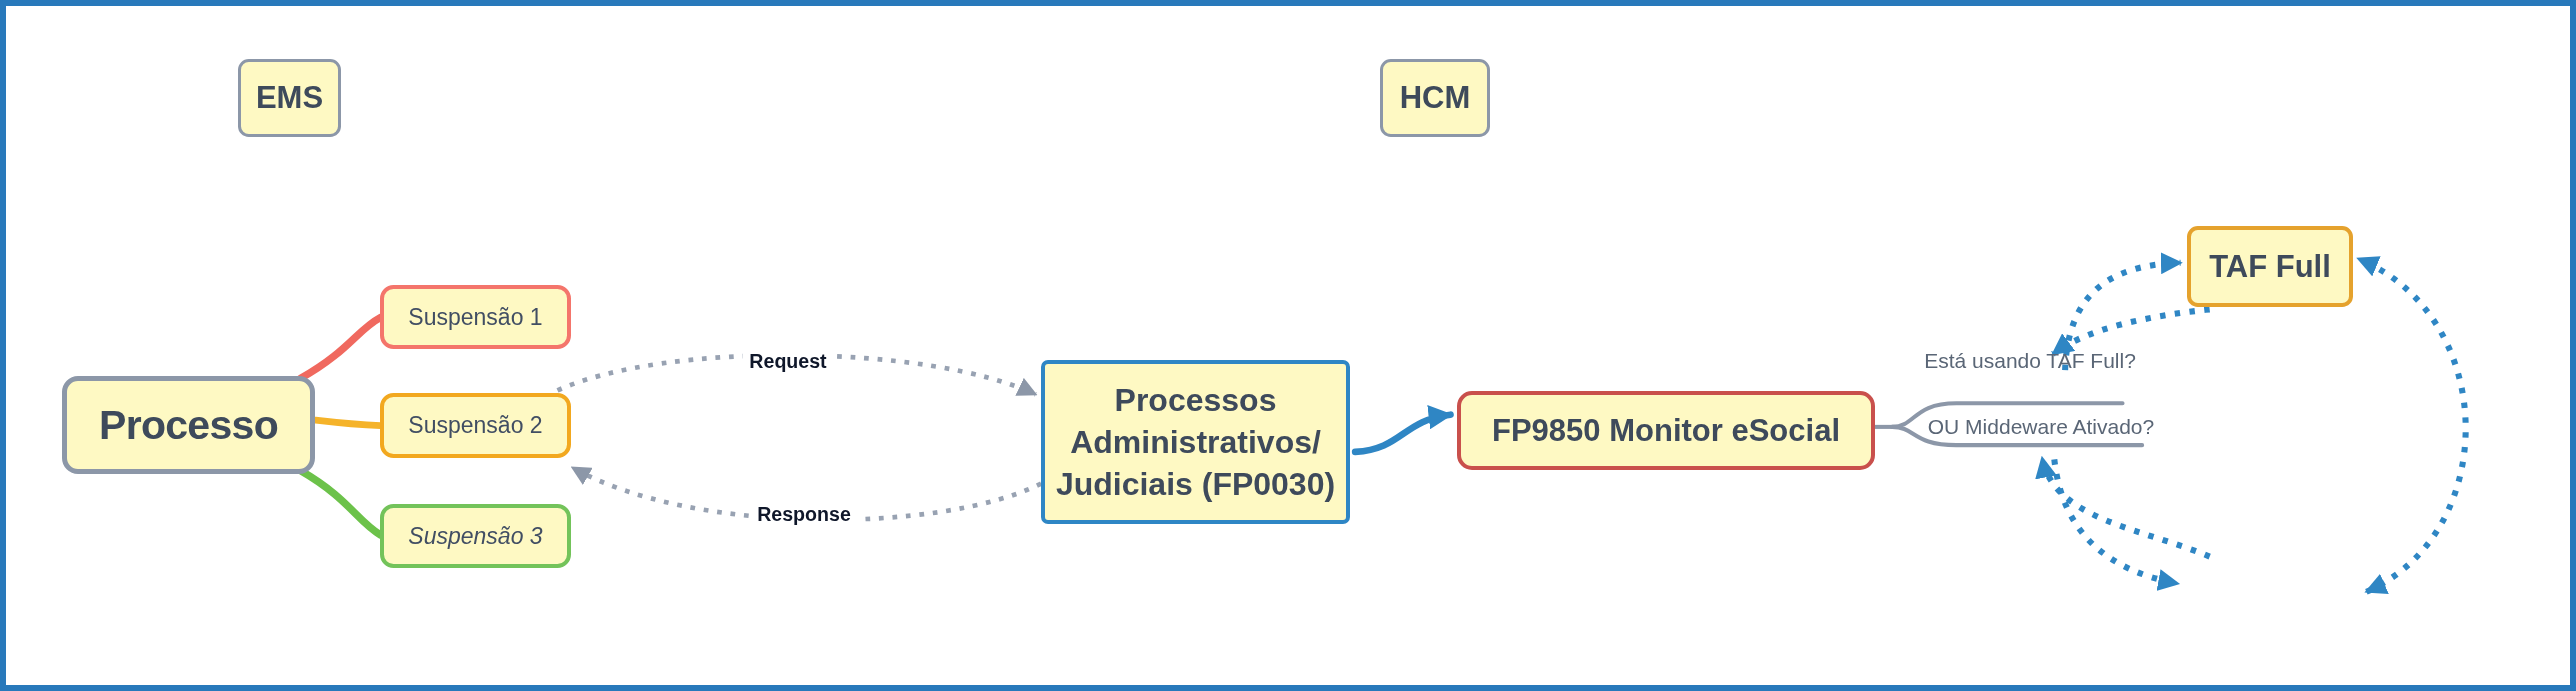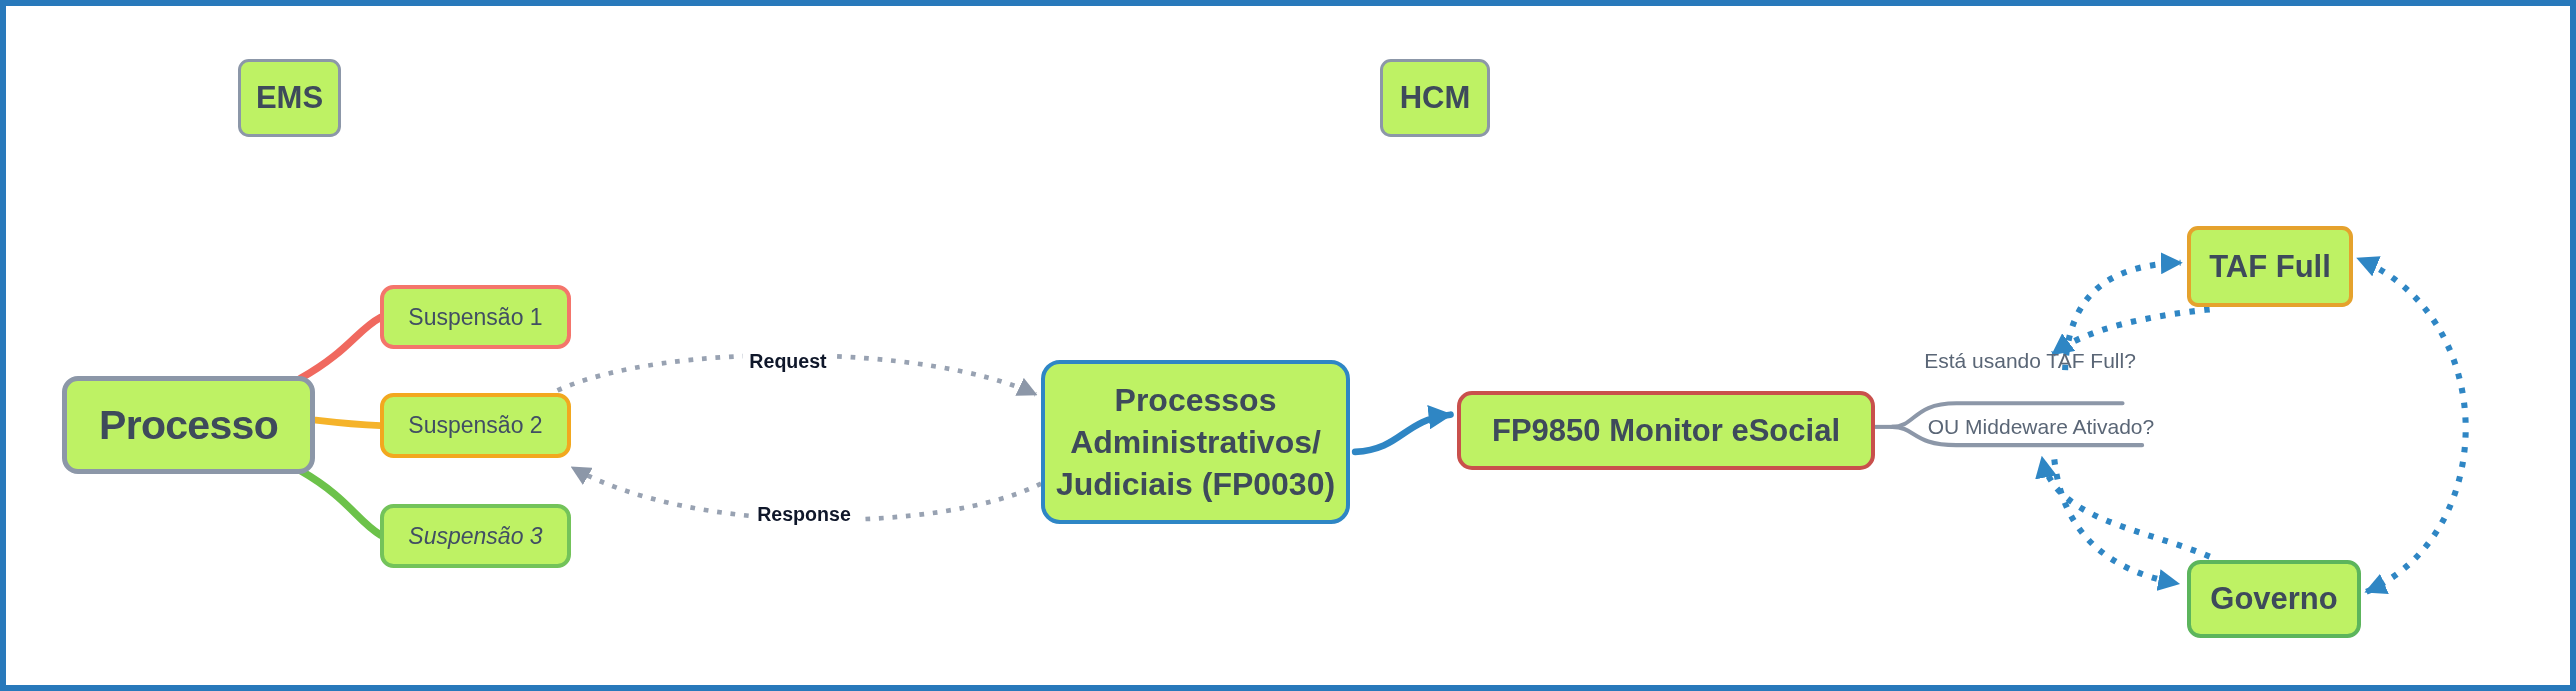--- a/index.html
+++ b/index.html
@@ -3,28 +3,28 @@
 <meta charset="utf-8">
 <style>
   html,body{margin:0;padding:0;background:#ffffff;}
   .canvas{
     position:relative;width:2576px;height:691px;background:#ffffff;
     font-family:"Liberation Sans",sans-serif;overflow:hidden;
   }
   .frame{position:absolute;inset:0;border:6.8px solid #2879bb;box-sizing:border-box;pointer-events:none;z-index:5;}
   svg.links{position:absolute;left:0;top:0;z-index:1;}
   .node{
-    position:absolute;box-sizing:border-box;background:#bef264;
+    position:absolute;box-sizing:border-box;background:#fef9c3;
     display:flex;align-items:center;justify-content:center;text-align:center;
     color:#3e4a5b;z-index:2;border-style:solid;
   }
   .tagbox{border:3.4px solid #8c97a8;border-radius:10.8px;font-size:31px;font-weight:700;}
   .root{border:5.4px solid #8c97a8;border-radius:16px;font-size:41px;font-weight:600;letter-spacing:-0.7px;}
   .susp{border-width:4px;border-radius:13.5px;font-size:23px;font-weight:400;color:#414e63;}
-  .fp0030{border:4.7px solid #2e86c5;border-radius:19px;font-size:32px;font-weight:700;line-height:1.32;flex-direction:column;}
+  .fp0030{border:4.7px solid #2e86c5;border-radius:7px;font-size:32px;font-weight:700;line-height:1.32;flex-direction:column;}
   .fp9850{border:4.7px solid #c9504c;border-radius:15px;font-size:31px;font-weight:700;}
   .taf{border:4px solid #e5a22d;border-radius:10.8px;font-size:31px;font-weight:700;}
   .governo{border:4px solid #5cb55c;border-radius:13.5px;font-size:31px;font-weight:700;}
   .edge-label{
     position:absolute;transform:translate(-50%,-50%);z-index:3;
     background:#ffffff;padding:1.4px 6.8px;font-size:19.6px;font-weight:700;color:#0f172a;white-space:nowrap;
   }
   .question{
     position:absolute;transform:translate(-50%,-50%);z-index:3;
     font-size:21px;font-weight:400;color:#5a6676;white-space:nowrap;
@@ -101,19 +101,16 @@
     <span>FP9850 Monitor eSocial</span>
   </div>
 
   <div class="question" style="left:2030px;top:361px;">Está usando TAF Full?</div>
   <div class="question" style="left:2041px;top:427px;">OU Middeware Ativado?</div>
 
   <div class="node taf" style="left:2187px;top:226px;width:166px;height:81px;">
     <span>TAF Full</span>
   </div>
 
-  <div class="node governo" style="left:2187px;top:560px;width:174px;height:78px;">
-    <span>Governo</span>
-  </div>
 
   <div class="frame"></div>
 </div>
 
 
 </body></html>

